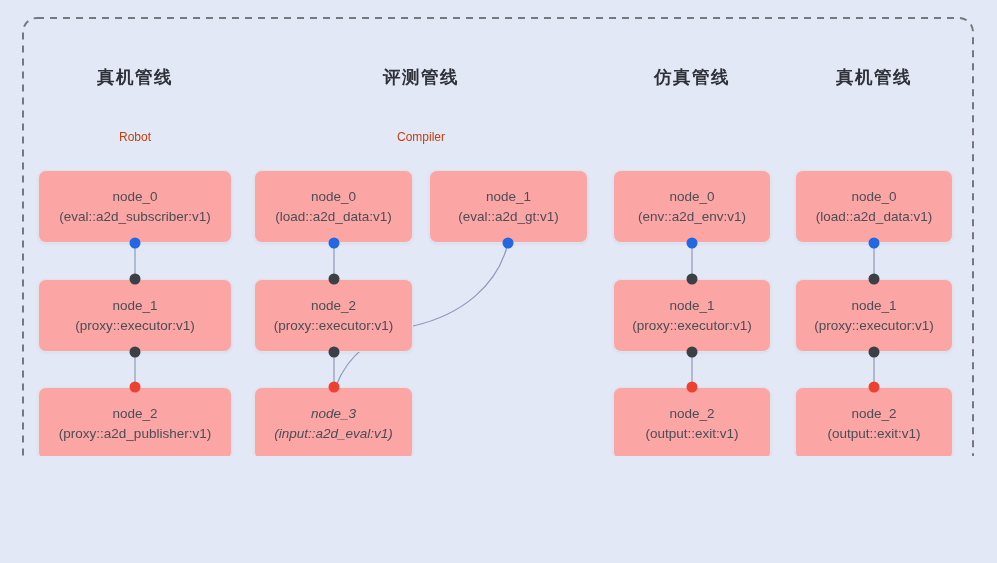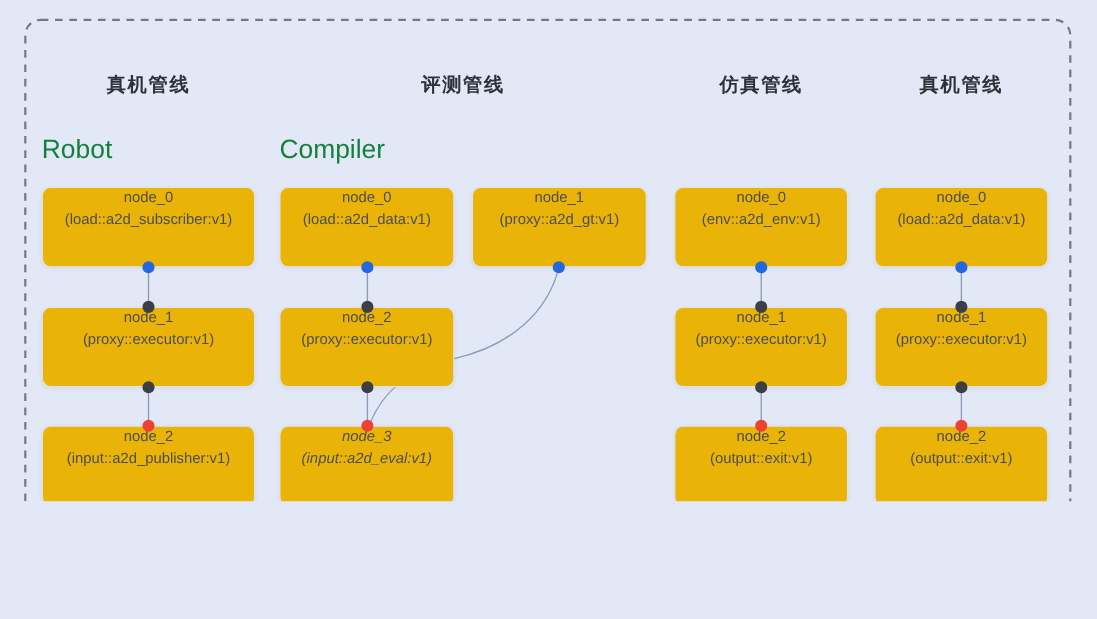--- a/index.html
+++ b/index.html
@@ -8,28 +8,28 @@
     font-family:"Liberation Sans","DejaVu Sans",sans-serif;overflow:hidden;
   }
   svg.layer{position:absolute;left:0;top:0;width:997px;height:563px;}
   #edges-layer{z-index:1;}
   #ports-layer{z-index:3;pointer-events:none;}
   .head-zh{
     position:absolute;top:65px;height:24px;line-height:24px;text-align:center;
     font-size:17.5px;font-weight:bold;color:#2e3138;letter-spacing:1.5px;z-index:2;
   }
   .head-en{
-    position:absolute;top:124px;height:26px;line-height:26px;text-align:left;
-    font-size:24px;color:#15803d;z-index:2;
+    position:absolute;top:124px;height:26px;line-height:26px;text-align:center;
+    font-size:12px;color:#c2410c;z-index:2;
   }
   .card{
-    position:absolute;height:73px;box-sizing:border-box;background:#eab308;
+    position:absolute;height:73px;box-sizing:border-box;background:#fca5a5;
     border:1px solid #e1e3e9;border-radius:8px;
     box-shadow:0 1px 3px rgba(50,70,130,0.07);
-    display:flex;flex-direction:column;align-items:center;justify-content:flex-start;
+    display:flex;flex-direction:column;align-items:center;justify-content:center;
     gap:3px;z-index:2;
   }
   .node-name{font-size:13.5px;color:#4b4e55;line-height:17px;}
   .node-detail{font-size:13.5px;color:#4b4e55;line-height:17px;}
 </style>
 </head>
 <body>
 
 <div class="stage">
 
@@ -53,38 +53,38 @@
   <div class="head-zh" style="left:38px;width:194px;">真机管线</div>
   <div class="head-zh" style="left:254px;width:334px;">评测管线</div>
   <div class="head-zh" style="left:613px;width:158px;">仿真管线</div>
   <div class="head-zh" style="left:795px;width:158px;">真机管线</div>
 
   <div class="head-en" style="left:38px;width:194px;">Robot</div>
   <div class="head-en" style="left:254px;width:334px;">Compiler</div>
 
   <div class="card" style="left:38px;top:170px;width:194px;">
     <div class="node-name">node_0</div>
-    <div class="node-detail">(load::a2d_subscriber:v1)</div>
+    <div class="node-detail">(eval::a2d_subscriber:v1)</div>
   </div>
   <div class="card" style="left:38px;top:279px;width:194px;">
     <div class="node-name">node_1</div>
     <div class="node-detail">(proxy::executor:v1)</div>
   </div>
   <div class="card" style="left:38px;top:387px;width:194px;">
     <div class="node-name">node_2</div>
-    <div class="node-detail">(input::a2d_publisher:v1)</div>
+    <div class="node-detail">(proxy::a2d_publisher:v1)</div>
   </div>
 
   <div class="card" style="left:254px;top:170px;width:159px;">
     <div class="node-name">node_0</div>
     <div class="node-detail">(load::a2d_data:v1)</div>
   </div>
   <div class="card" style="left:429px;top:170px;width:159px;">
     <div class="node-name">node_1</div>
-    <div class="node-detail">(proxy::a2d_gt:v1)</div>
+    <div class="node-detail">(eval::a2d_gt:v1)</div>
   </div>
   <div class="card" style="left:254px;top:279px;width:159px;">
     <div class="node-name">node_2</div>
     <div class="node-detail">(proxy::executor:v1)</div>
   </div>
   <div class="card" style="left:254px;top:387px;width:159px;font-style:italic;">
     <div class="node-name">node_3</div>
     <div class="node-detail">(input::a2d_eval:v1)</div>
   </div>
 

